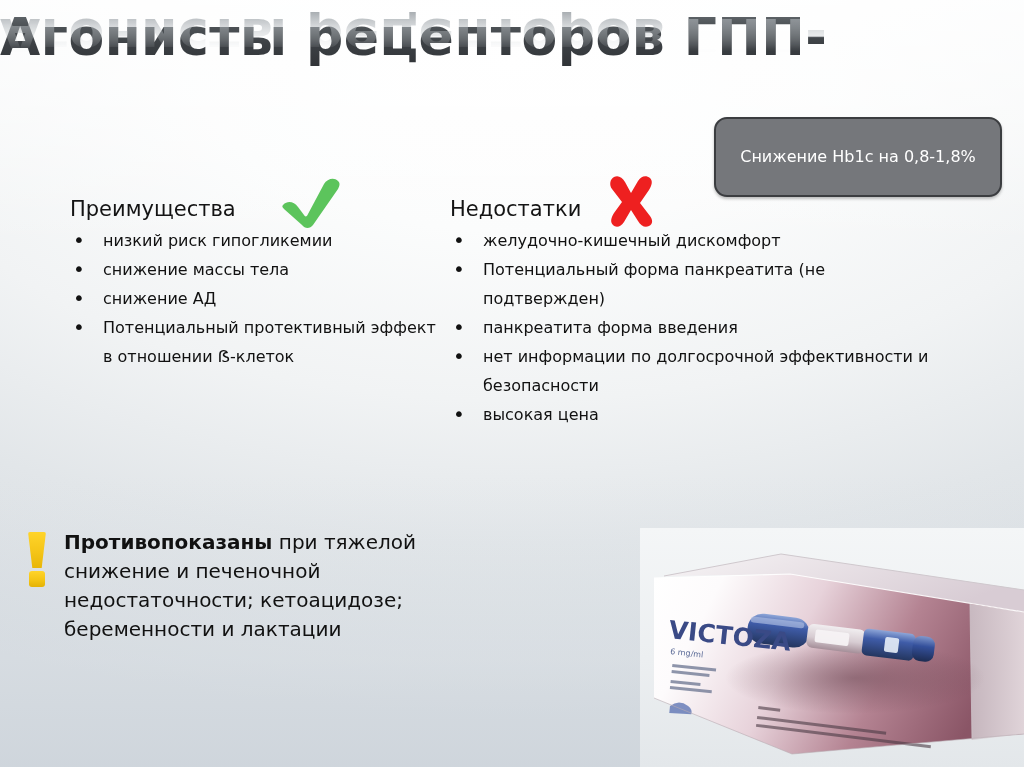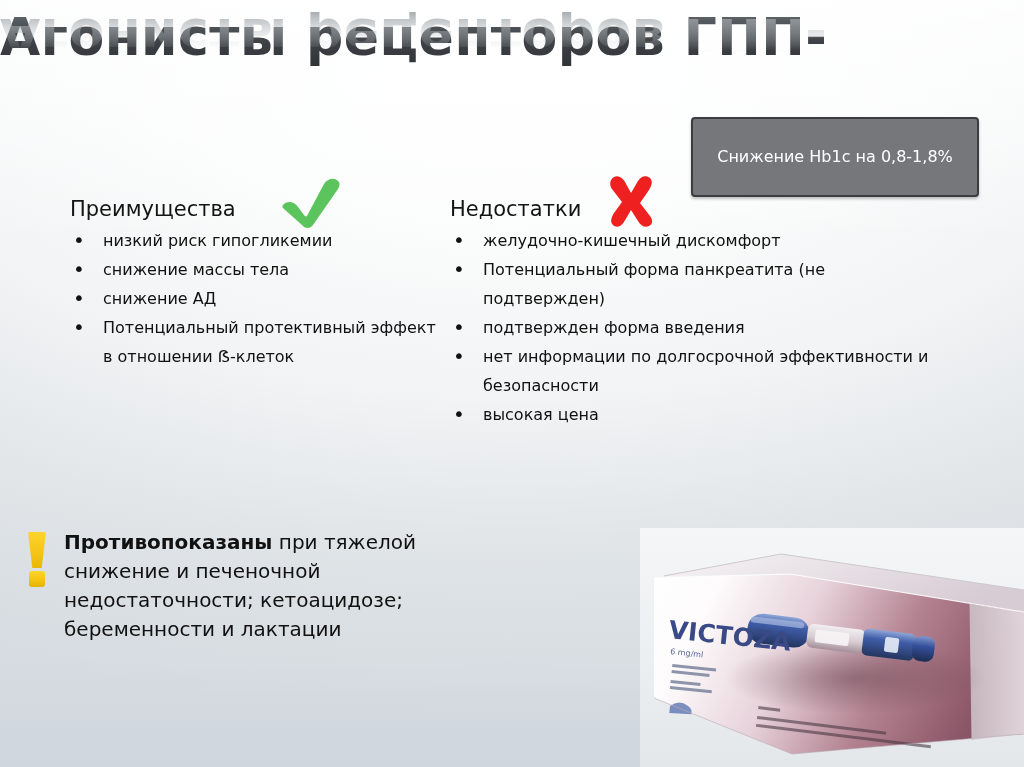--- a/index.html
+++ b/index.html
@@ -74,26 +74,26 @@
     color: transparent;
     -webkit-text-fill-color: transparent;
     opacity: 0.85;
     -webkit-mask-image: linear-gradient(to top, rgba(0,0,0,1) 0%, rgba(0,0,0,0.55) 35%, rgba(0,0,0,0) 80%);
     mask-image: linear-gradient(to top, rgba(0,0,0,1) 0%, rgba(0,0,0,0.55) 35%, rgba(0,0,0,0) 80%);
   }
 
   
   .callout {
     position: absolute;
-    left: 691px;
+    left: 714px;
     top: 117px;
     width: 288px;
     height: 80px;
     box-sizing: border-box;
-    border-radius: 4px;
+    border-radius: 13px;
     background: #75777b;
     border: 2px solid #3b3d40;
     box-shadow: 0 2px 3px rgba(0,0,0,0.25);
     display: flex;
     align-items: center;
     justify-content: center;
   }
   .callout-text {
     color: #ffffff;
     font-size: 16px;
@@ -246,21 +246,21 @@
       <li>снижение АД</li>
       <li>Потенциальный протективный эффект в отношении ẞ-клеток</li>
     </ul>
   </div>
 
   <div class="col col-right">
     <div class="col-head">Недостатки</div>
     <ul class="bullets">
       <li>желудочно-кишечный дискомфорт</li>
       <li>Потенциальный форма панкреатита (не подтвержден)</li>
-      <li>подтвержден форма введения</li>
+      <li>панкреатита форма введения</li>
       <li>нет информации по долгосрочной эффективности и безопасности</li>
       <li>высокая цена</li>
     </ul>
   </div>
 
   <div class="warn">
     <div class="warn-icon">
       <div class="bar"></div>
       <div class="dot"></div>
     </div>

